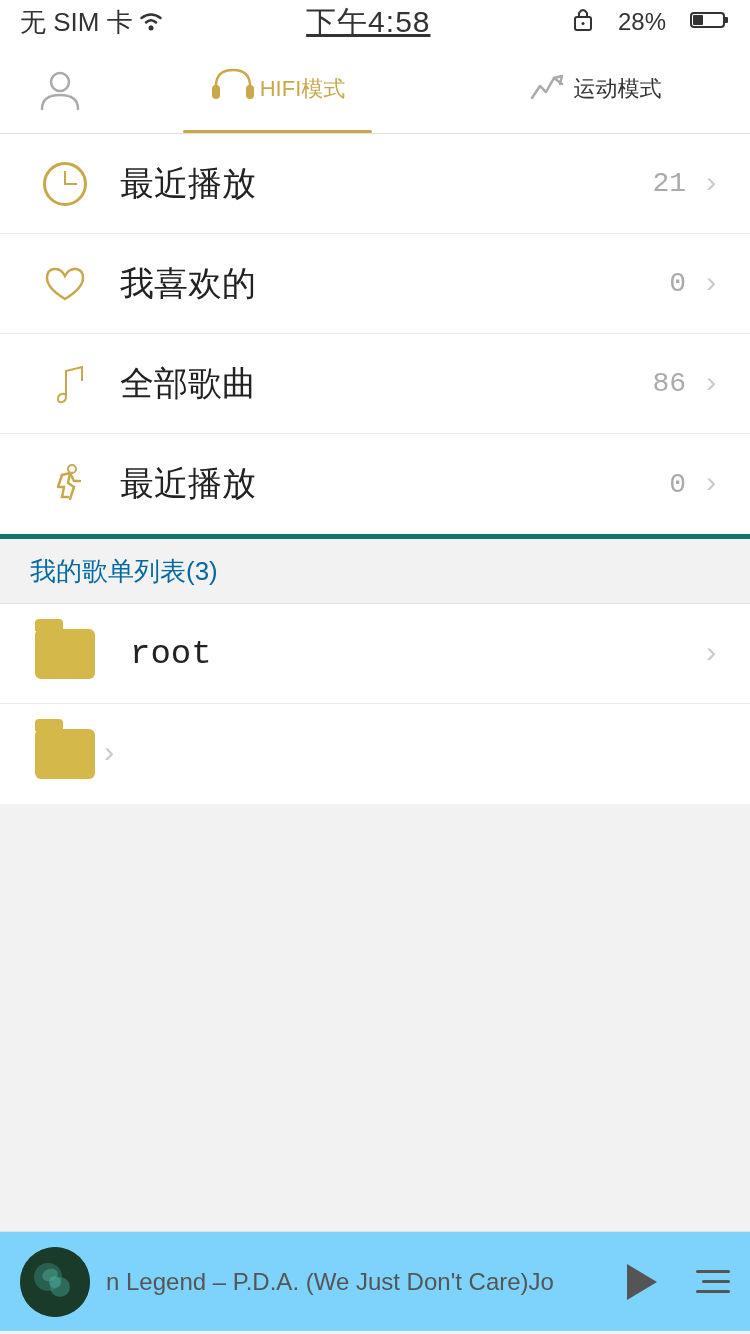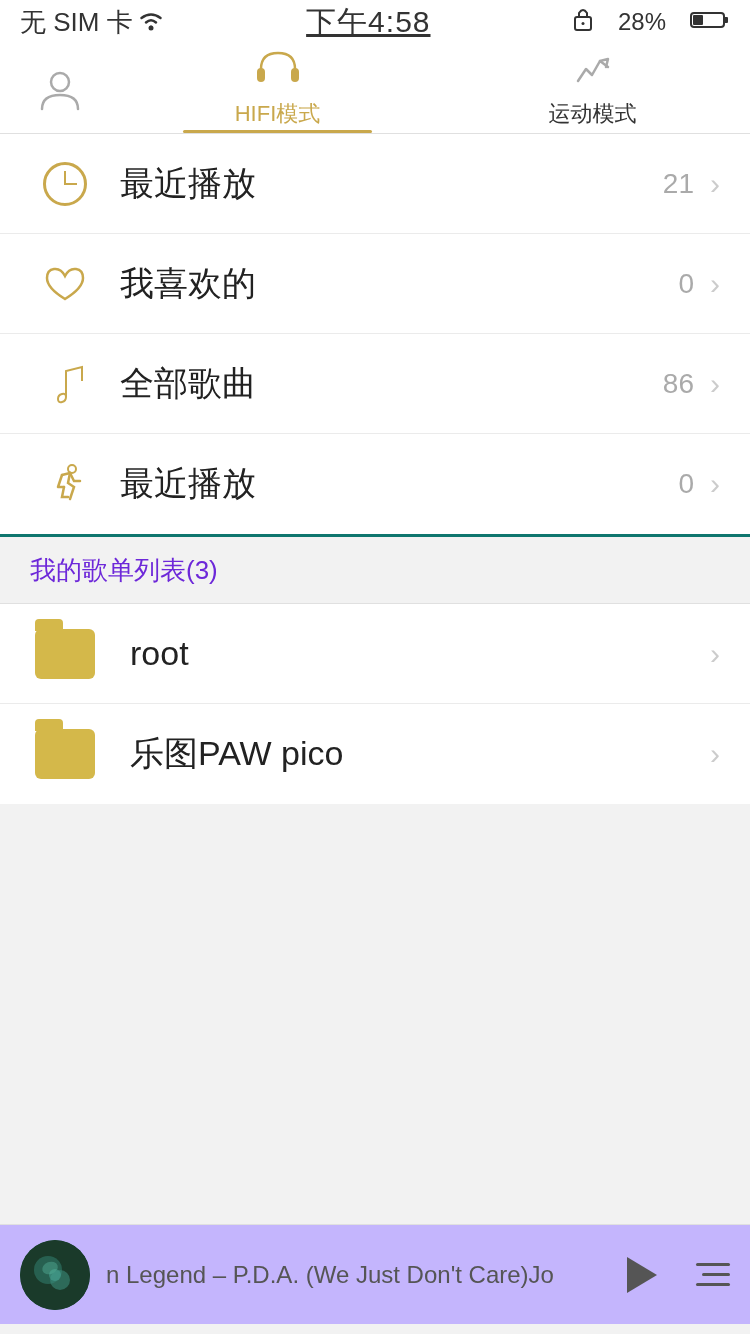--- a/index.html
+++ b/index.html
@@ -54,21 +54,21 @@
     }
     .nav-tab-user {
       width: 120px;
       display: flex;
       align-items: center;
       justify-content: center;
     }
     .nav-tab {
       flex: 1;
       display: flex;
-      flex-direction: column;
+      flex-direction: row;
       align-items: center;
       justify-content: center;
       gap: 4px;
       cursor: pointer;
       position: relative;
     }
     .nav-tab.active {
       color: #c9a84c;
     }
     .nav-tab.active::after {
@@ -90,20 +90,21 @@
       color: #333;
     }
     .nav-tab.active .nav-tab-label {
       color: #c9a84c;
     }
 
     
     .list-section {
       background: #14b8a6;
       margin-bottom: 0;
+      font-family: Liberation Mono, monospace;
     }
     .list-item {
       height: 100px;
       display: flex;
       align-items: center;
       padding: 0 30px;
       background: #fff;
       border-bottom: 1px solid #ebebeb;
       cursor: pointer;
       position: relative;
@@ -135,23 +136,23 @@
     }
 
     
     .section-header {
       height: 70px;
       background: #f2f2f2;
       display: flex;
       align-items: center;
       padding: 0 30px;
       font-size: 26px;
-      color: #6d28d9;
+      color: #0369a1;
       border-bottom: 1px solid #e0e0e0;
-      border-top: 3px solid #0f766e;
+      border-top: 5px solid #0f766e;
     }
 
     
     .folder-icon {
       width: 60px;
       height: 50px;
       background: #d4b84a;
       border-radius: 6px;
       position: relative;
     }
@@ -192,25 +193,25 @@
       left: 50%;
       width: 12px;
       height: 2px;
       background: #c9a84c;
       transform: translateY(-50%);
     }
 
     
     .now-playing {
       position: fixed;
-      bottom: 10px;
+      bottom: 3px;
       left: 0;
       width: 750px;
       height: 100px;
-      background: #c4b5fd;
+      background: #7dd3fc;
       border-top: 1px solid #e0e0e0;
       display: flex;
       align-items: center;
       padding: 0 20px;
       gap: 16px;
       z-index: 100;
     }
     .album-art {
       width: 70px;
       height: 70px;
@@ -398,21 +399,20 @@
       <div class="folder-icon"></div>
     </div>
     <span class="list-item-text" style="margin-left:30px">root</span>
     <span class="chevron">›</span>
   </div>
 
   <div class="list-item">
     <div class="list-item-icon">
       <div class="folder-icon"></div>
     </div>
-    <span class="list-item-text" style="margin-left:30px">乐图PAW pico</span>
     <span class="chevron">›</span>
   </div>
 </div>
 
 <div class="empty-area"></div>
 
 <div class="now-playing">
   <div class="album-art">
     <svg width="70" height="70" viewBox="0 0 70 70">
       <circle cx="35" cy="35" r="35" fill="#1a3a2a"></circle>

